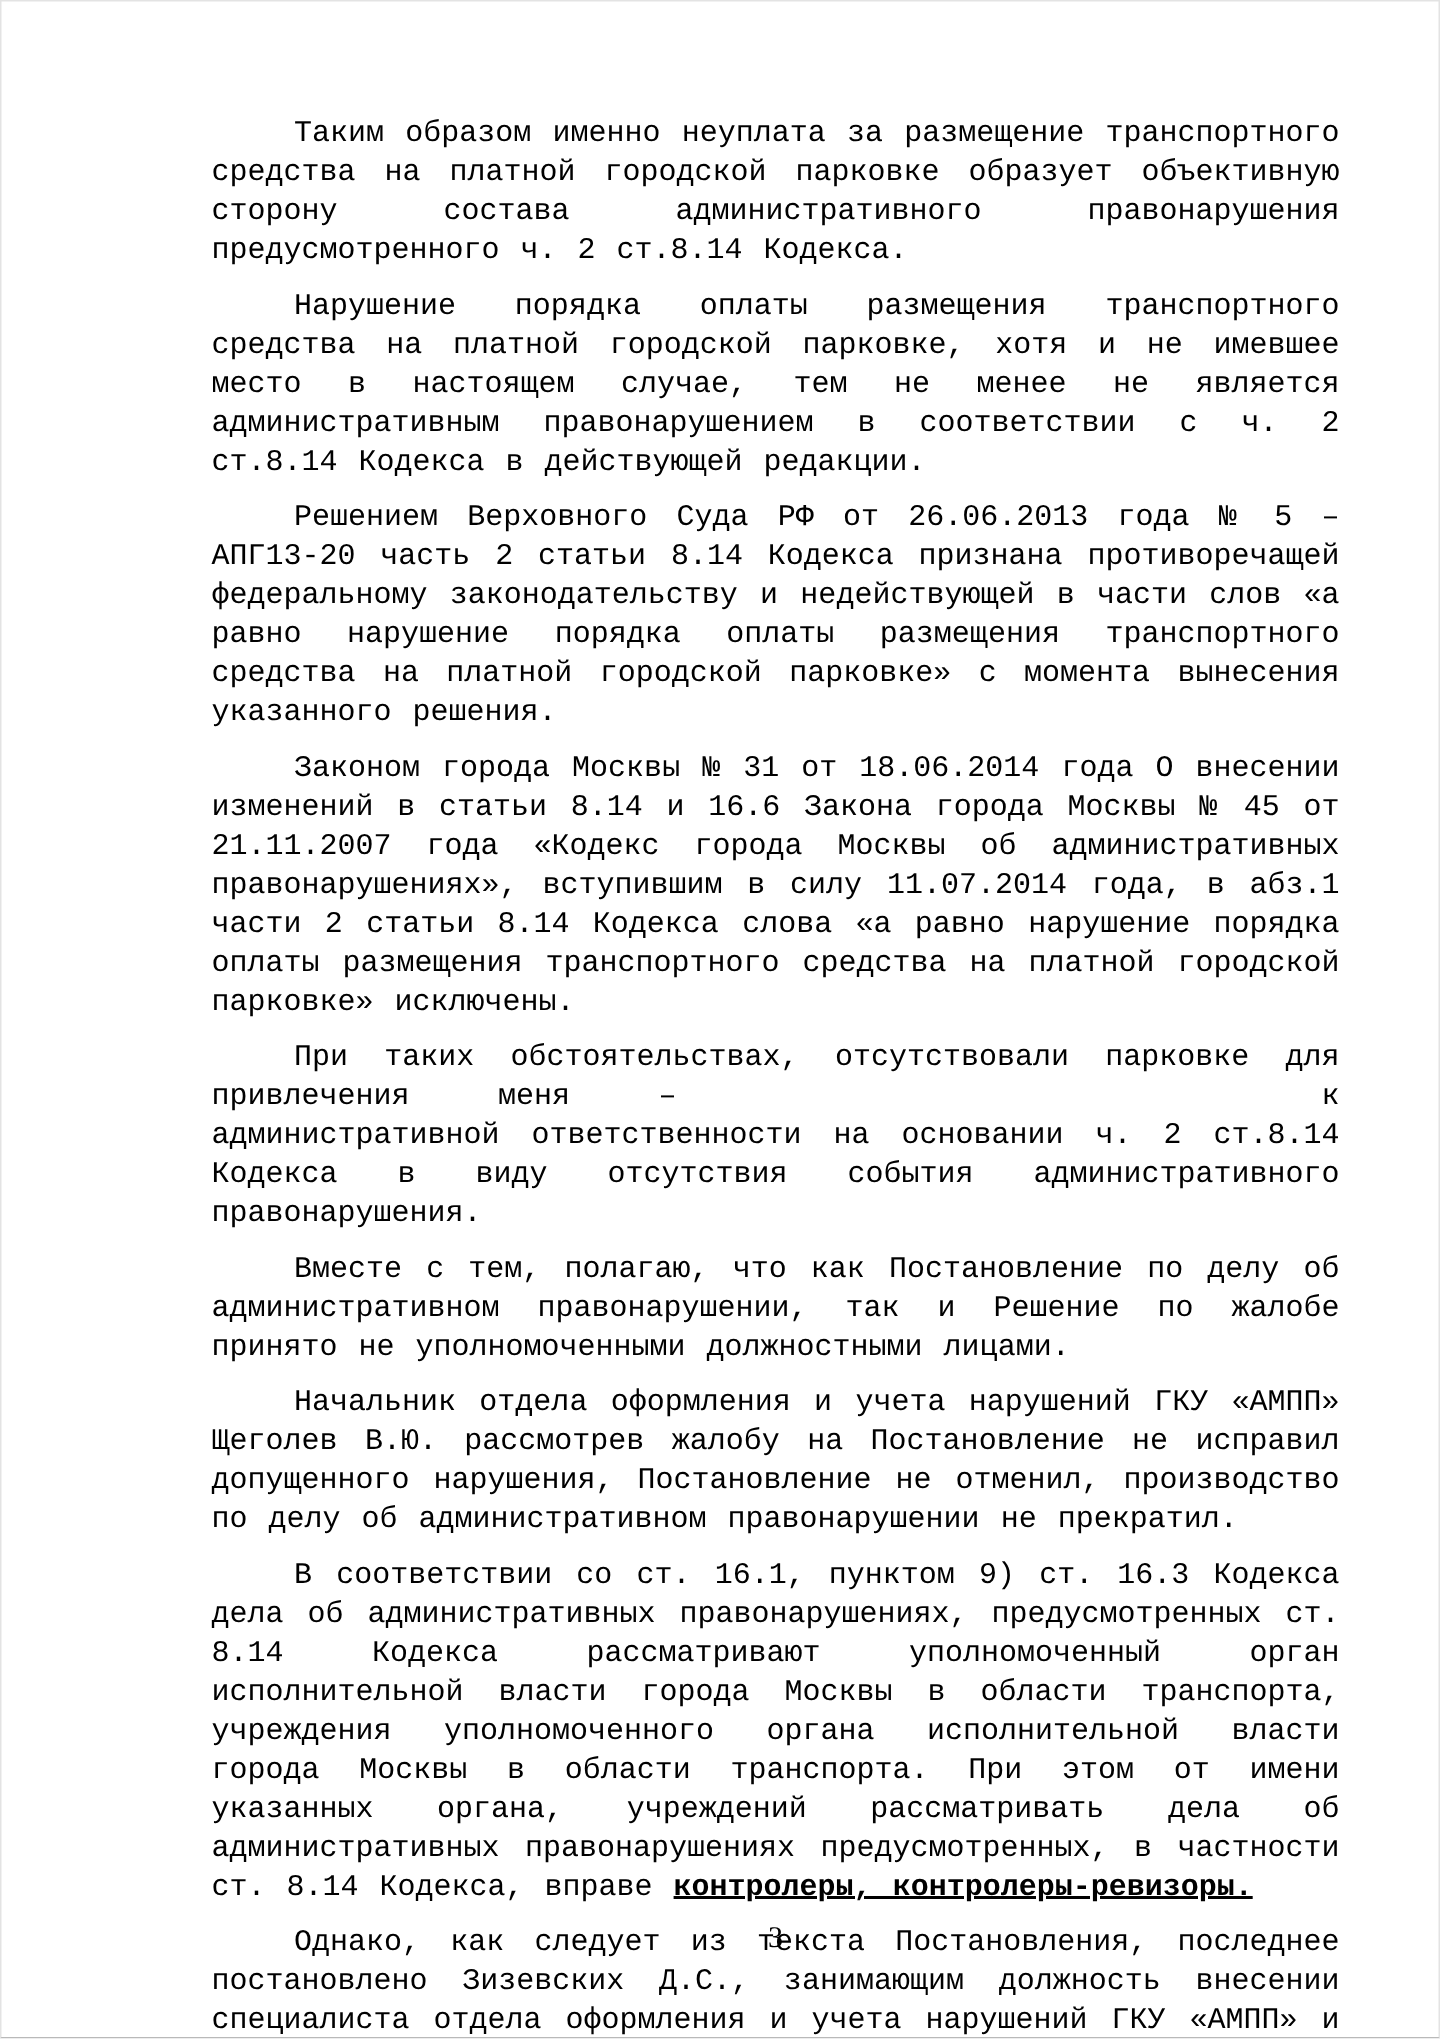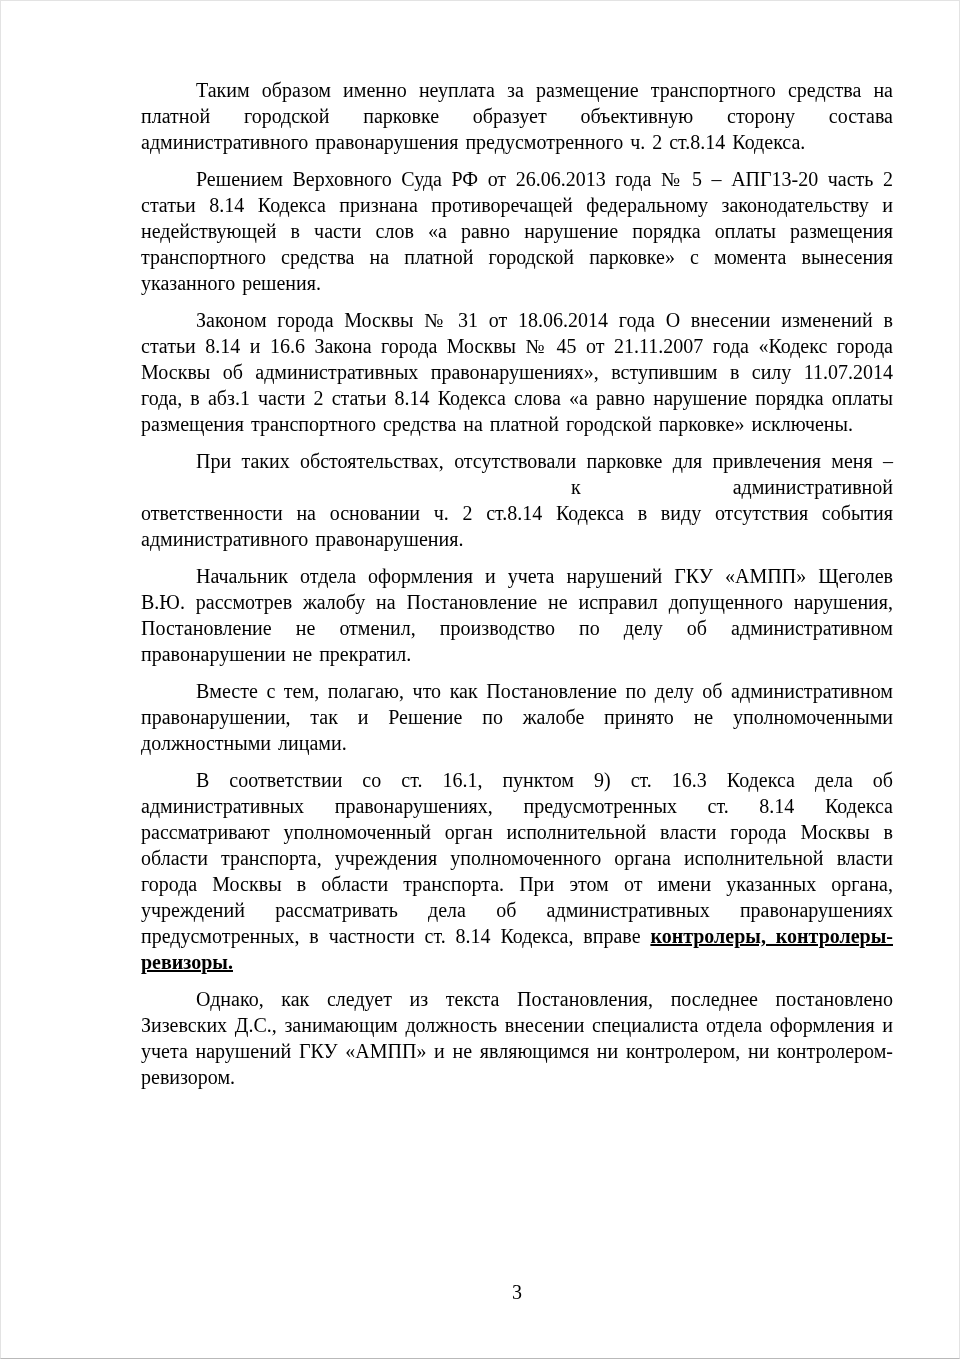--- a/index.html
+++ b/index.html
@@ -25,20 +25,21 @@
       top: 76px;
       width: 752px;
     }
     .para {
       margin: 0 0 11px 0;
       font-size: 20px;
       line-height: 26px;
       text-align: justify;
       text-indent: 55px;
       word-spacing: 2px;
+      font-family: Liberation Mono, monospace;
     }
     .redact-gap {
       display: inline-block;
       width: 430px;
       height: 1px;
       vertical-align: baseline;
     }
     .bold-underline {
       font-weight: bold;
       text-decoration: underline;
@@ -54,30 +55,31 @@
     }
   </style>
 </head>
 <body>
 
 <div class="page">
   <div class="content">
 
     <p class="para">Таким образом именно неуплата за размещение транспортного средства на платной городской парковке образует объективную сторону состава административного правонарушения предусмотренного ч. 2 ст.8.14 Кодекса.</p>
 
+    <p class="para">Нарушение порядка оплаты размещения транспортного средства на платной городской парковке, хотя и не имевшее место в настоящем случае, тем не менее не является административным правонарушением в соответствии с ч. 2 ст.8.14 Кодекса в действующей редакции.</p>
 
     <p class="para">Решением Верховного Суда РФ от 26.06.2013 года № 5 – АПГ13-20 часть 2 статьи 8.14 Кодекса признана противоречащей федеральному законодательству и недействующей в части слов «а равно нарушение порядка оплаты размещения транспортного средства на платной городской парковке» с момента вынесения указанного решения.</p>
 
     <p class="para">Законом города Москвы № 31 от 18.06.2014 года О внесении изменений в статьи 8.14 и 16.6 Закона города Москвы № 45 от 21.11.2007 года «Кодекс города Москвы об административных правонарушениях», вступившим в силу 11.07.2014 года, в абз.1 части 2 статьи 8.14 Кодекса слова «а равно нарушение порядка оплаты размещения транспортного средства на платной городской парковке» исключены.</p>
 
     <p class="para"><span>При таких обстоятельствах, отсутствовали парковке для привлечения меня –</span><span class="redact-gap"></span><span>к административной ответственности на основании ч. 2 ст.8.14 Кодекса в виду отсутствия события административного правонарушения.</span></p>
 
+    <p class="para">Вместе с тем, полагаю, что как Постановление по делу об административном правонарушении, так и Решение по жалобе принято не уполномоченными должностными лицами.</p>
+
     <p class="para">Начальник отдела оформления и учета нарушений ГКУ «АМПП» Щеголев В.Ю. рассмотрев жалобу на Постановление не исправил допущенного нарушения, Постановление не отменил, производство по делу об административном правонарушении не прекратил.</p>
-
-    <p class="para">Вместе с тем, полагаю, что как Постановление по делу об административном правонарушении, так и Решение по жалобе принято не уполномоченными должностными лицами.</p>
 
     <p class="para"><span>В соответствии со ст. 16.1, пунктом 9) ст. 16.3 Кодекса дела об административных правонарушениях, предусмотренных ст. 8.14 Кодекса рассматривают уполномоченный орган исполнительной власти города Москвы в области транспорта, учреждения уполномоченного органа исполнительной власти города Москвы в области транспорта. При этом от имени указанных органа, учреждений рассматривать дела об административных правонарушениях предусмотренных, в частности ст. 8.14 Кодекса, вправе </span><span class="bold-underline">контролеры, контролеры-ревизоры.</span></p>
 
     <p class="para">Однако, как следует из текста Постановления, последнее постановлено Зизевских Д.С., занимающим должность внесении специалиста отдела оформления и учета нарушений ГКУ «АМПП» и не являющимся ни контролером, ни контролером-ревизором.</p>
 
   </div>
 
   <div class="page-number">3</div>
 </div>
 

